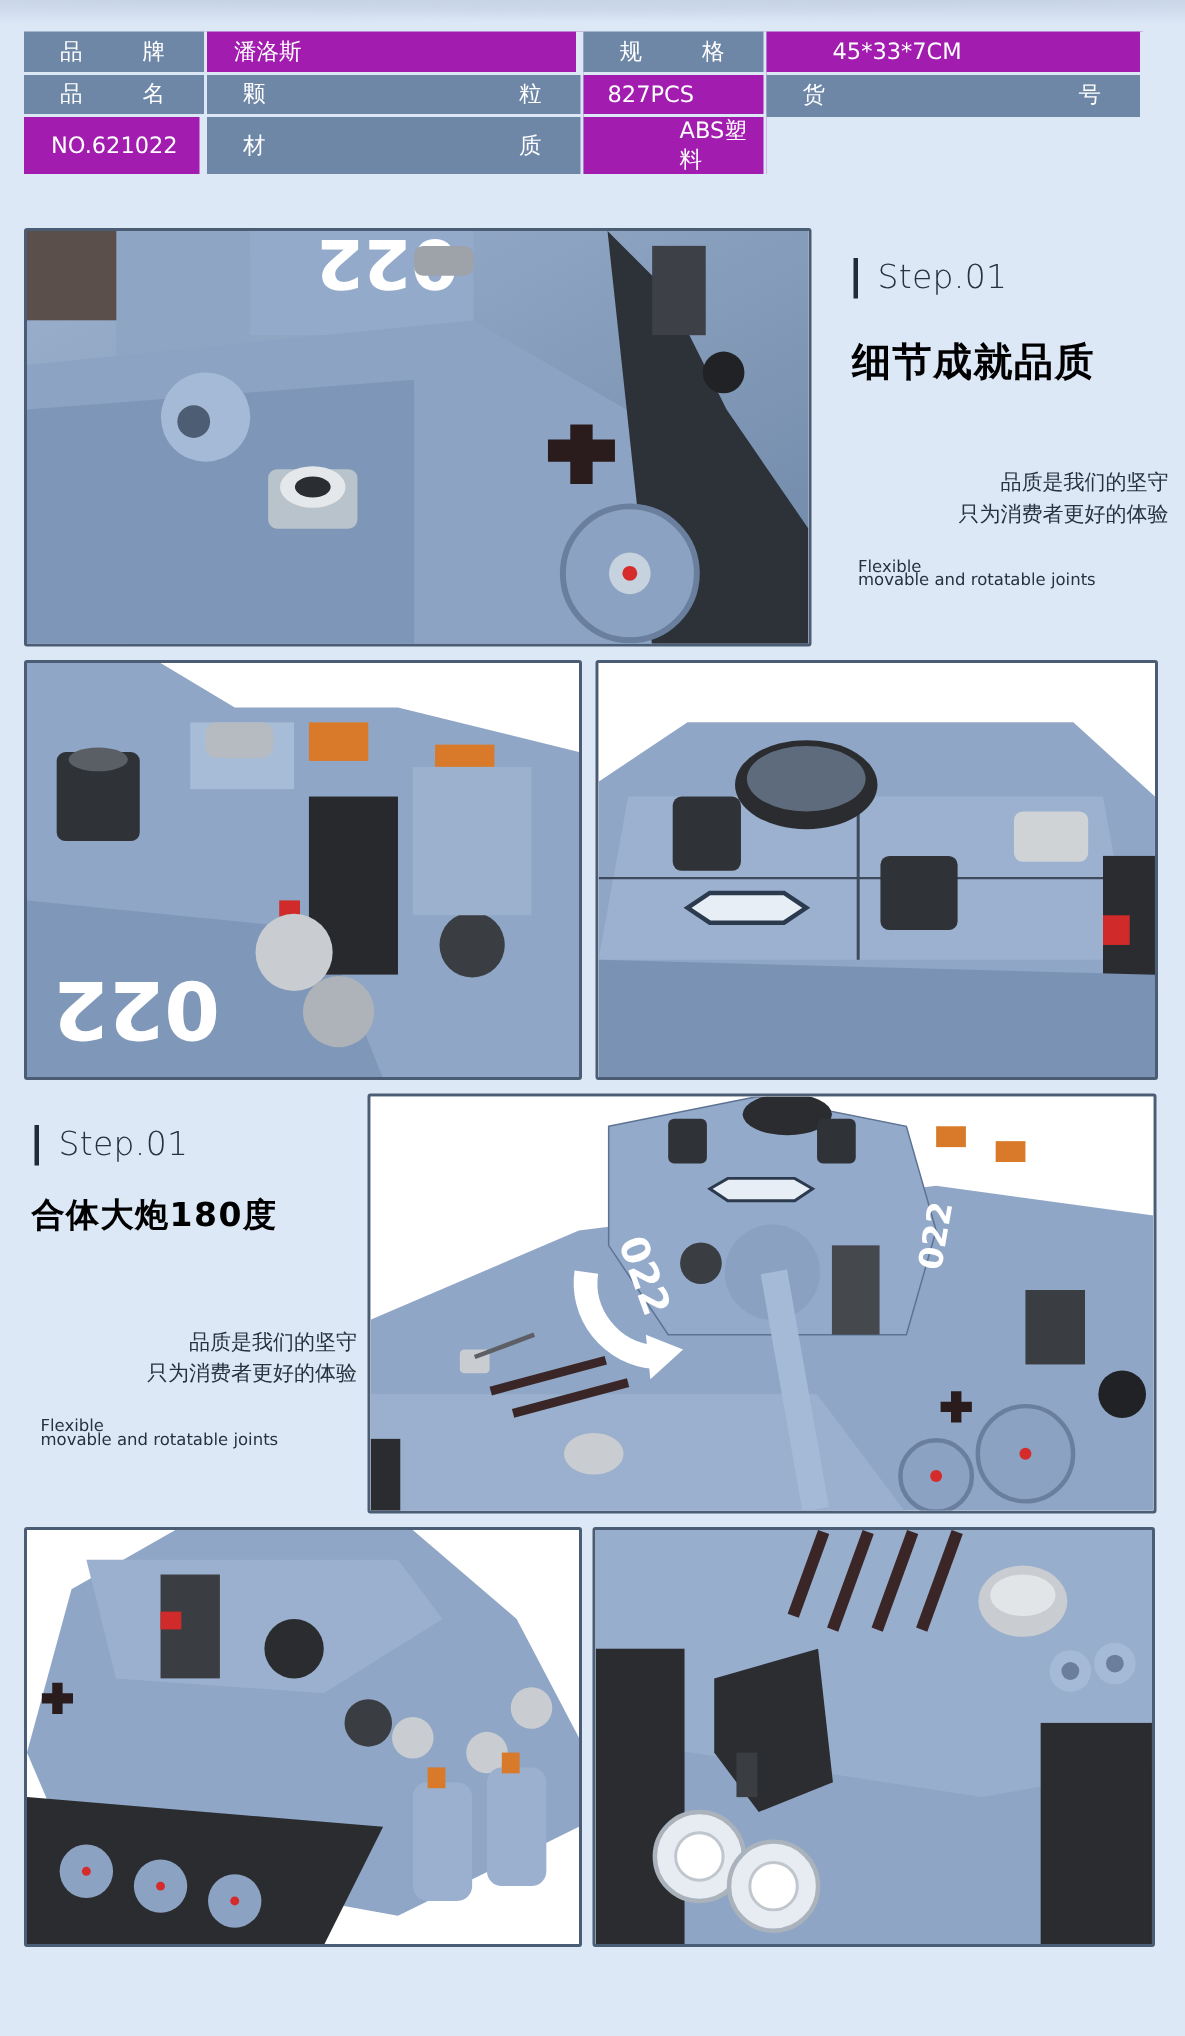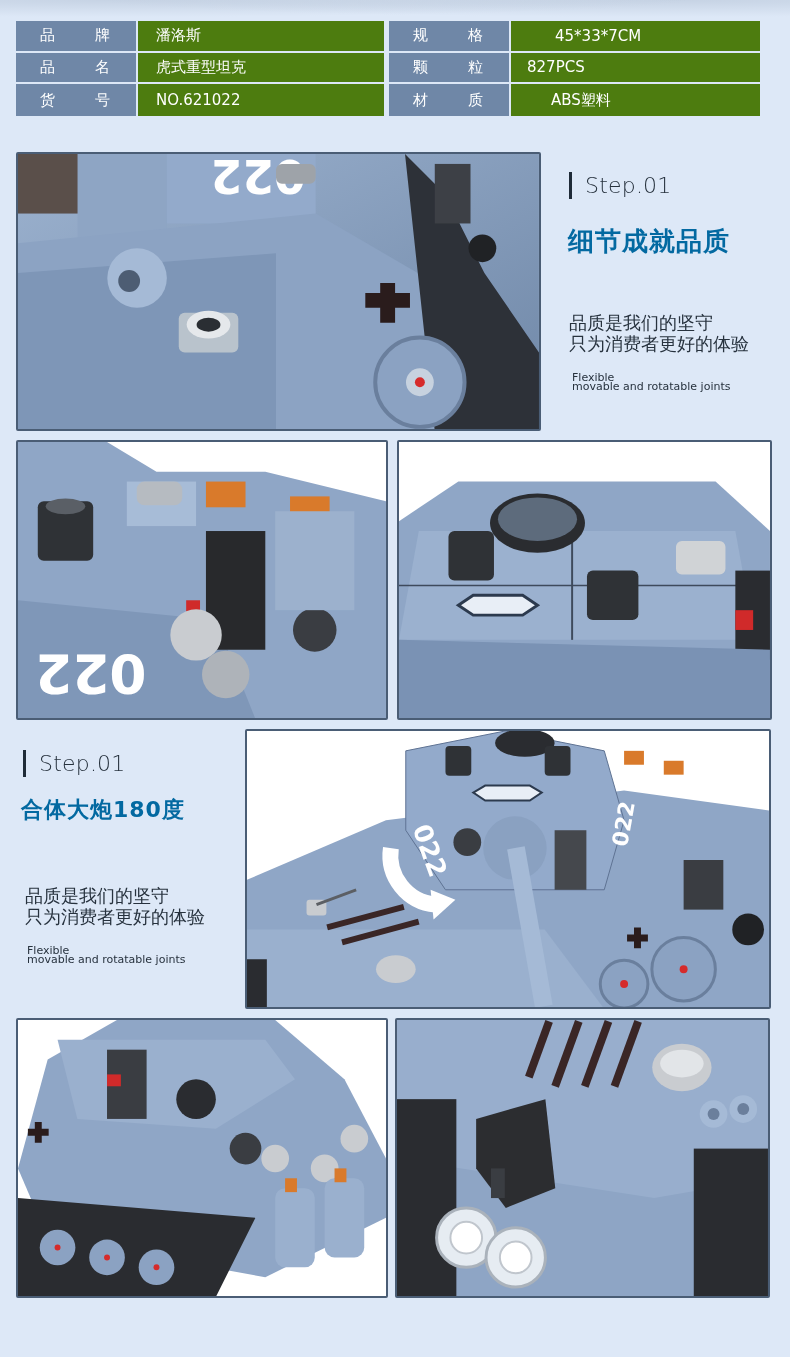--- a/index.html
+++ b/index.html
@@ -30,42 +30,42 @@
     border-bottom:2px solid #dde8f7;
     border-right:2px solid #dde8f7;
   }
   .spec-table .spec-cell:nth-last-child(-n+4) { border-bottom:none; }
   .spec-label {
     background:#6f87a7;
     justify-content:space-between;
     padding:0 26px 0 24px;
     letter-spacing:0;
   }
-  .spec-value { background:#4d7c0f; padding-left:18px; }
+  .spec-value { background:#a21caf; padding-left:18px; }
   .spec-value.right { padding-left:44px; }
   .spec-gap { border-right:5px solid #dde8f7; }
   .label-char { display:inline-block; }
 
   
   .panel {
     position:absolute;
     border:2px solid #4a5d75;
     border-radius:2px;
     overflow:hidden;
     background:#ffffff;
   }
   .photo { position:absolute; inset:0; }
 
   
   .step-block { position:absolute; }
   .step-row { display:flex; align-items:center; height:28px; }
   .step-bar { width:3px; height:27px; background:#1f2b38; margin-right:13px; }
   .step-label { font-size:22px; color:#27323e; font-weight:300; letter-spacing:0.2px; }
-  .step-title { font-size:27px; font-weight:bold; color:#0369a1; margin-top:22px; letter-spacing:1px; }
-  .step-desc { font-size:18px; color:#27323e; line-height:21px; }
+  .step-title { font-size:27px; font-weight:bold; color:#000000; margin-top:22px; letter-spacing:1px; }
+  .step-desc { font-size:14px; color:#27323e; line-height:21px;text-align:right; }
   .step-note { font-size:11px; color:#27323e; line-height:9px; }
 </style>
 </head>
 <body>
 
 <div class="top-shade"></div>
 
 <div class="spec-table">
 
   <div class="spec-cell spec-label">
@@ -76,37 +76,36 @@
   <div class="spec-cell spec-label">
     <span class="label-char">规</span>
     <span class="label-char">格</span>
   </div>
   <div class="spec-cell spec-value right">45*33*7CM</div>
 
   <div class="spec-cell spec-label">
     <span class="label-char">品</span>
     <span class="label-char">名</span>
   </div>
-  <div class="spec-cell spec-value spec-gap">虎式重型坦克</div>
   <div class="spec-cell spec-label">
     <span class="label-char">颗</span>
     <span class="label-char">粒</span>
   </div>
   <div class="spec-cell spec-value right" style="padding-left:16px">827PCS</div>
 
   <div class="spec-cell spec-label">
     <span class="label-char">货</span>
     <span class="label-char">号</span>
   </div>
   <div class="spec-cell spec-value spec-gap">NO.621022</div>
   <div class="spec-cell spec-label">
     <span class="label-char">材</span>
     <span class="label-char">质</span>
   </div>
-  <div class="spec-cell spec-value right" style="padding-left:40px">ABS塑料</div>
+  <div class="spec-cell spec-value right" style="padding-left:64px">ABS塑料</div>
 </div>
 
 <div class="panel" style="left:16px; top:152px; width:525px; height:279px;">
   <svg class="photo" viewBox="0 0 525 279" preserveAspectRatio="none">
     <defs>
       <linearGradient id="g1" x1="0" y1="0" x2="1" y2="1">
         <stop offset="0" stop-color="#9cb2cf"></stop>
           <stop offset="1" stop-color="#6f87a7"></stop>
       </linearGradient>
     </defs>

